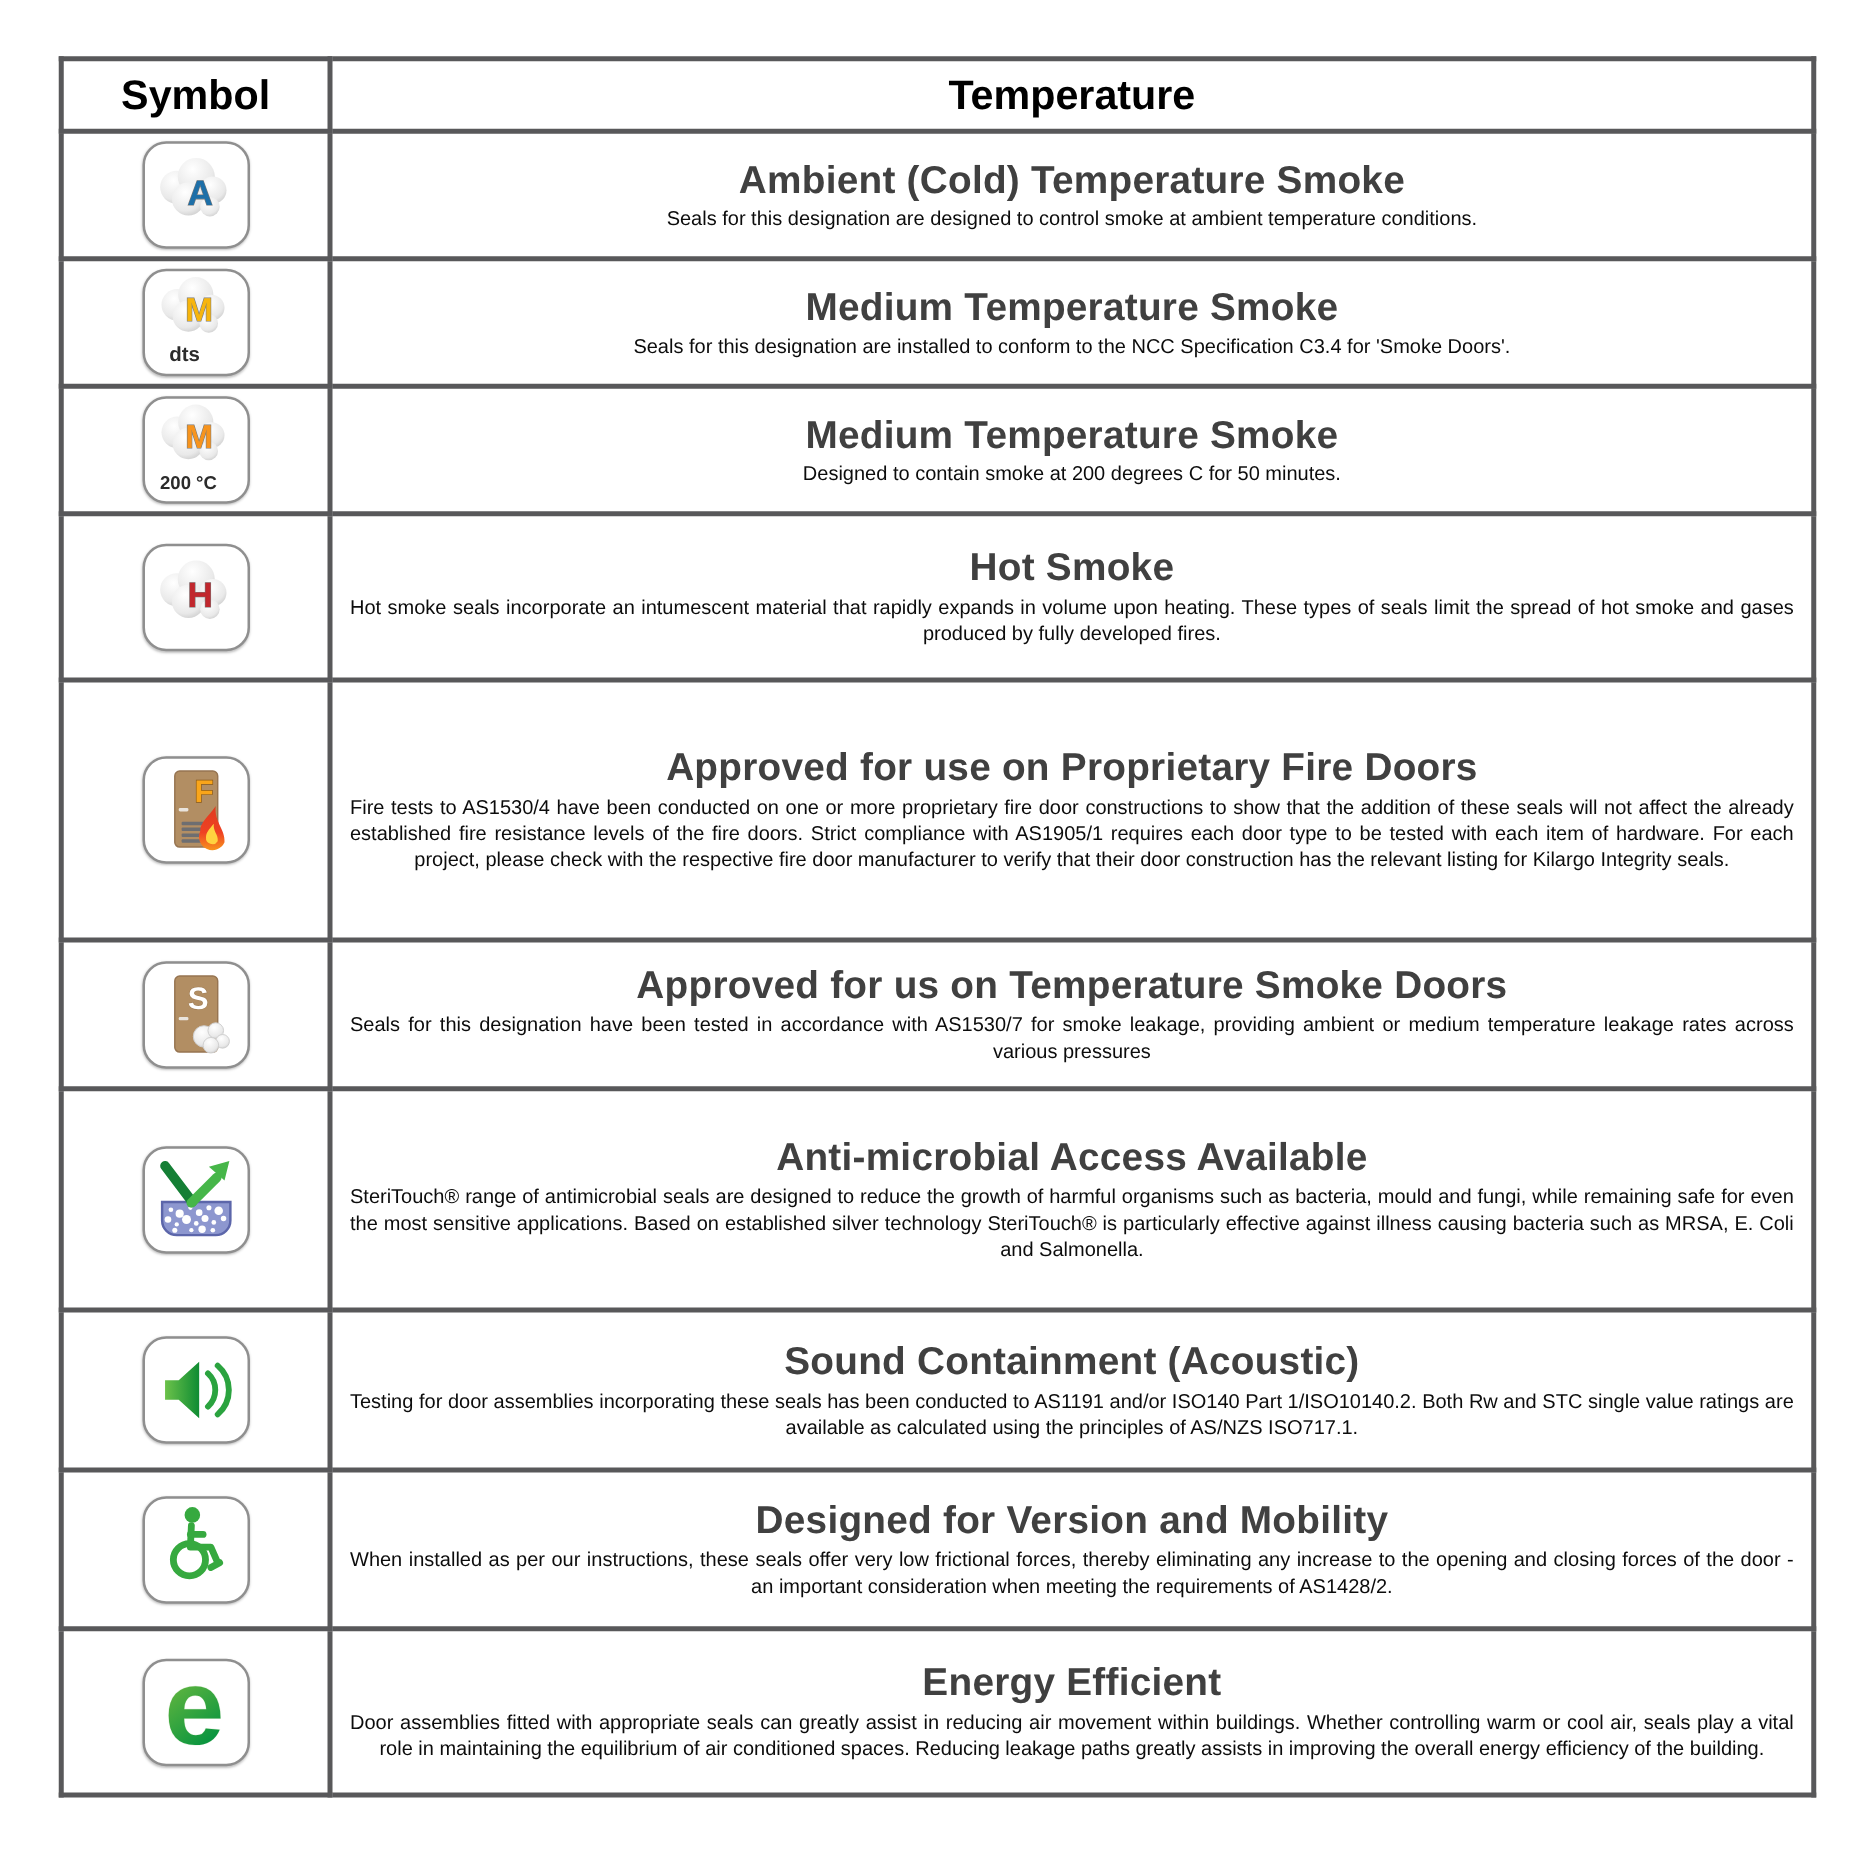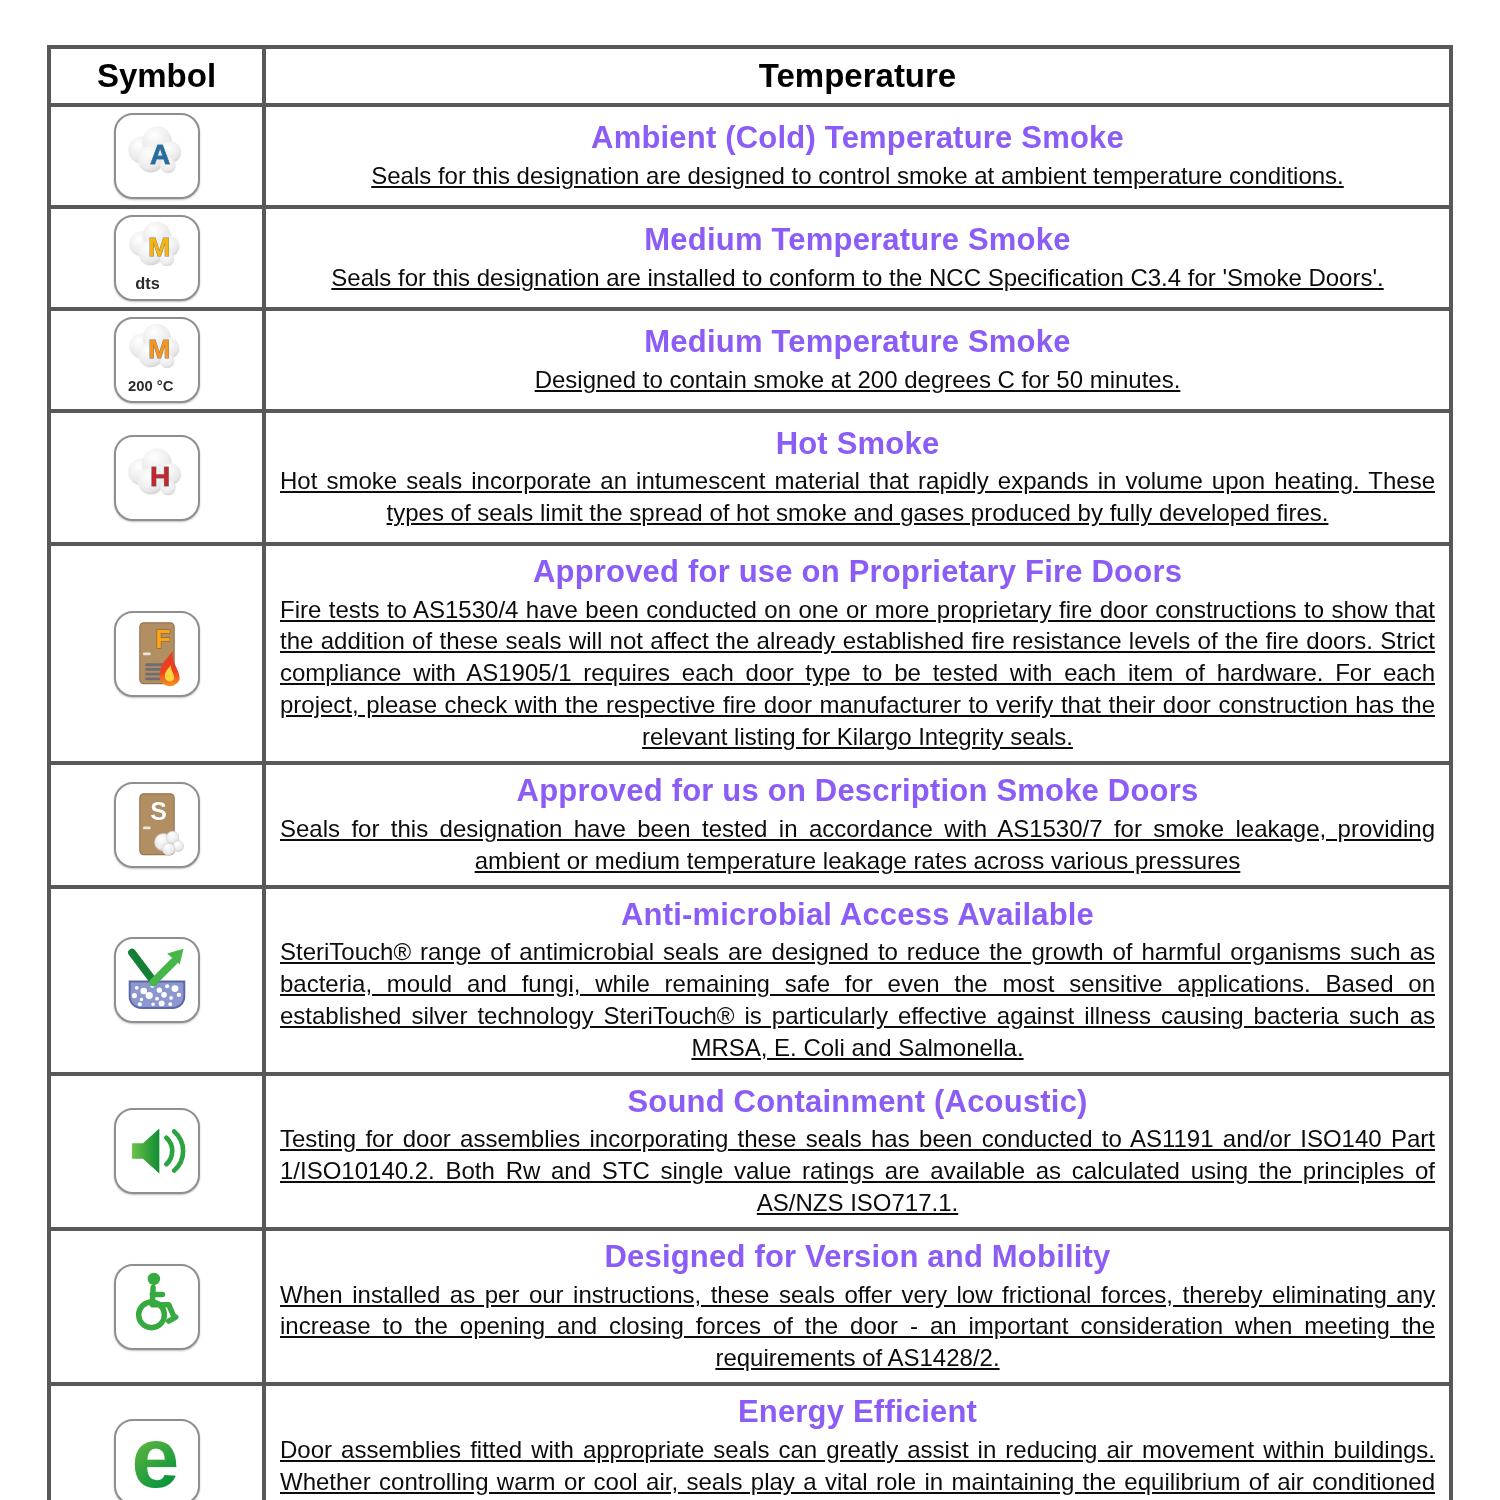--- a/index.html
+++ b/index.html
@@ -13,25 +13,25 @@
   .sym-table th, .sym-table td { border:4px solid #58585a; }
   .sym-table col.c-sym { width:215px; }
   .sym-table th {
     font-size:33px; font-weight:bold; color:#000; text-align:center;
     padding:8px 4px; height:55px; background:#fff;
   }
   td.sym { text-align:center; vertical-align:middle; padding:6px 0; }
   td.desc { vertical-align:middle; padding:8px 14px; }
   .row-title {
     margin:0 0 3px 0; text-align:center; font-size:31px; line-height:1.18;
-    font-weight:bold; color:#8b5cf6; letter-spacing:0.2px;
+    font-weight:bold; color:#404040; letter-spacing:0.2px;
   }
   .row-body {
-    margin:0; font-size:24px; line-height:1.33; color:#0c0c0c;
-    text-align:justify; text-align-last:center;text-decoration:underline;
+    margin:0; font-size:16px; line-height:1.33; color:#0c0c0c;
+    text-align:justify; text-align-last:center;
   }
   .iconbox {
     width:86px; height:86px; margin:0 auto; background:#fff;
     border:2.5px solid #8f8f8f; border-radius:19px;
     box-shadow:0 1px 2px rgba(0,0,0,0.25);
     display:flex; align-items:center; justify-content:center;
   }
   .iconbox svg { width:78px; height:78px; display:block; }
   svg text { font-family:"Liberation Sans", sans-serif; font-weight:bold; }
   .defs-hidden { position:absolute; width:0; height:0; overflow:hidden; }
@@ -183,21 +183,21 @@
               <g fill="url(#cg)" stroke="#cfcfcf" stroke-width="1">
                 <circle cx="58" cy="72" r="11"></circle>
                 <circle cx="70" cy="66" r="8"></circle>
                 <circle cx="77" cy="77" r="7"></circle>
                 <circle cx="65" cy="81" r="8"></circle>
               </g>
             </svg>
           </div>
         </td>
         <td class="desc">
-          <h3 class="row-title">Approved for us on Description Smoke Doors</h3>
+          <h3 class="row-title">Approved for us on Temperature Smoke Doors</h3>
           <p class="row-body">Seals for this designation have been tested in accordance with AS1530/7 for smoke leakage, providing ambient or medium temperature leakage rates across various pressures</p>
         </td>
       </tr>
 
       <tr style="height:177px;">
         <td class="sym">
           <div class="iconbox">
             <svg viewBox="0 0 100 100">
               <path d="M15,52 h70 v19 a15,15 0 0 1 -15,15 h-40 a15,15 0 0 1 -15,-15 Z" fill="#8d97cf" stroke="#5c66aa" stroke-width="2.5"></path>
               <g fill="#ffffff">

